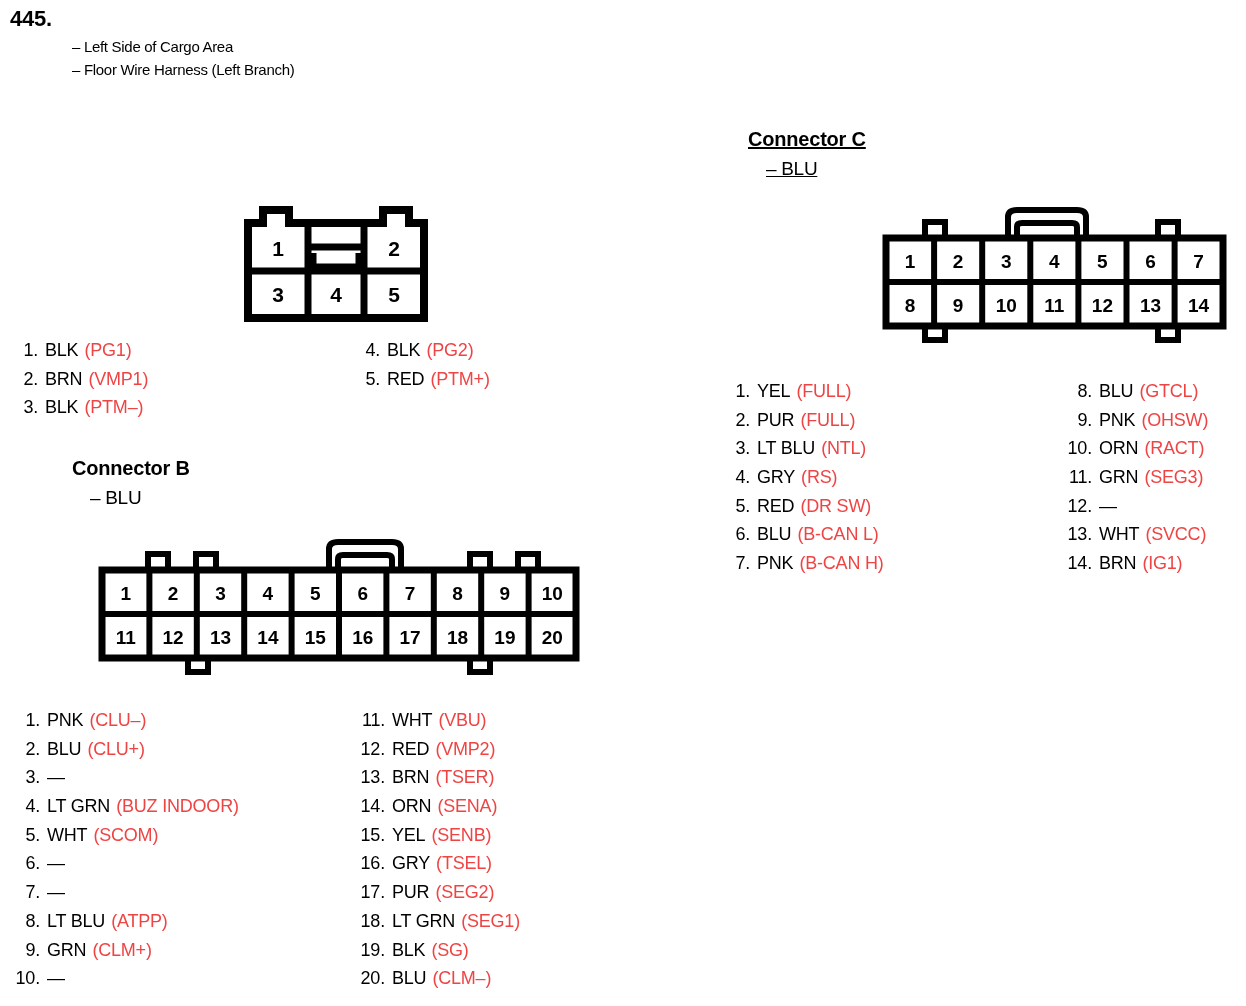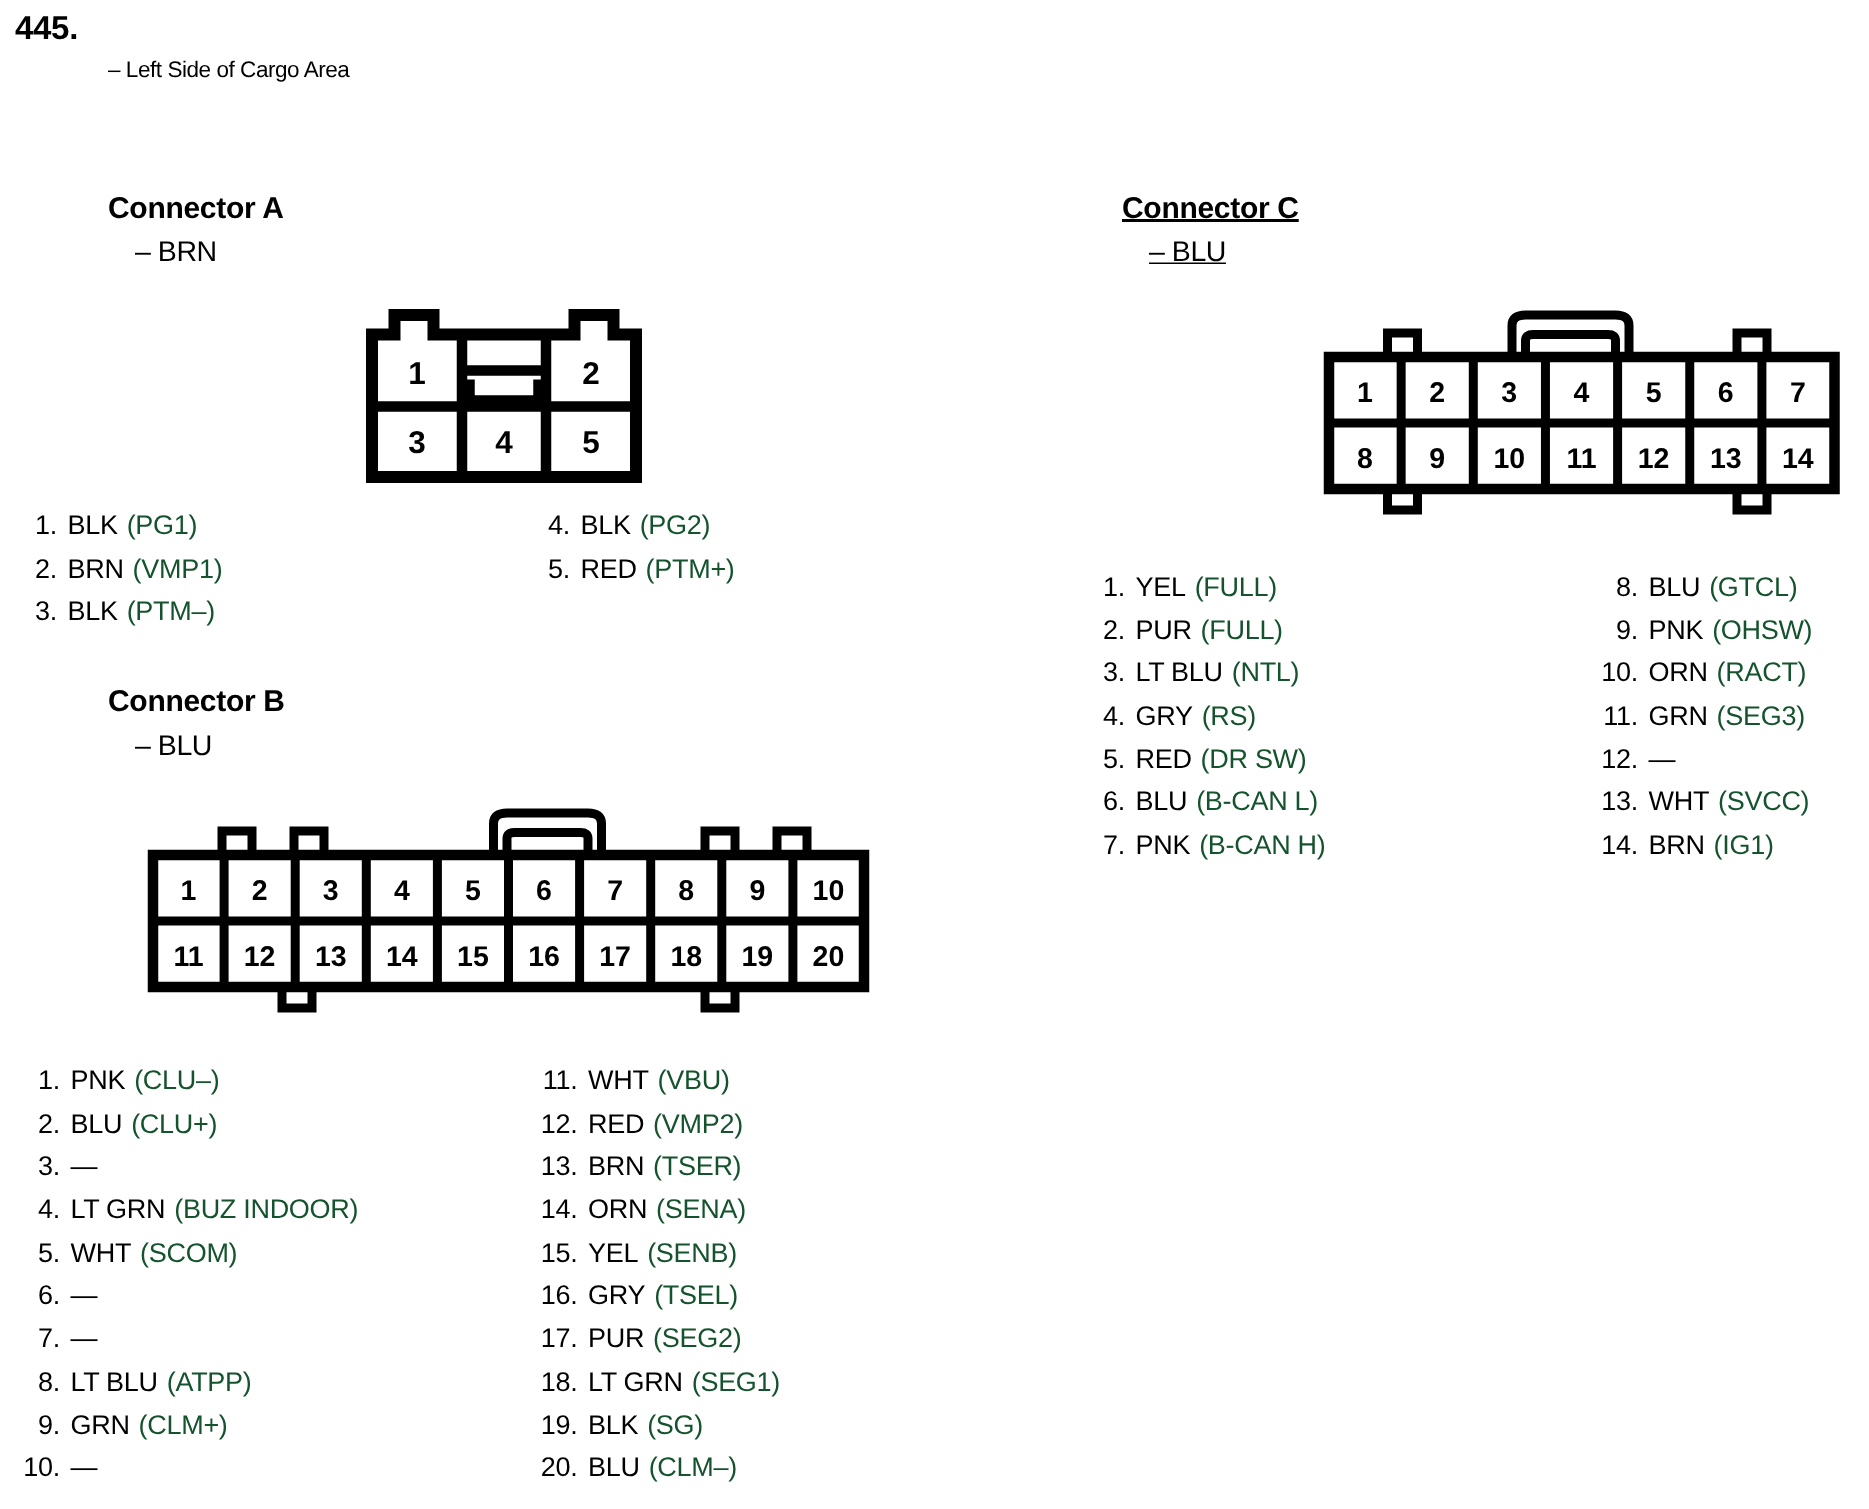--- a/index.html
+++ b/index.html
@@ -23,42 +23,39 @@
   
   .conn-head{position:absolute;}
   .conn-title{font-size:20px;font-weight:bold;letter-spacing:-0.2px;}
   .conn-color{font-size:19px;margin-left:18px;margin-top:7px;letter-spacing:-0.3px;}
 
   
   .pinlist{position:absolute;font-size:18px;letter-spacing:-0.2px;}
   .pinrow{display:flex;align-items:baseline;height:28.7px;white-space:nowrap;}
   .pn{display:inline-block;text-align:right;}
   .pw{margin-left:7px;}
-  .ps{margin-left:6px;color:#14532d;}
+  .ps{margin-left:6px;color:#ef4444;}
 
   
   .conn-svg{position:absolute;}
   .cell-num{font-family:"Liberation Sans",sans-serif;font-weight:bold;}
 </style>
 </head>
 <body>
 
 <div class="page">
 
   <div class="header">
     <div class="title-row">
       <span class="title-num">445.</span>
     </div>
     <div class="sub">– Left Side of Cargo Area</div>
-  </div>
-
-  <div class="conn-head" style="left:72px;top:128px;">
-    <div class="conn-title">Connector A</div>
-    <div class="conn-color">– BRN</div>
-  </div>
+    <div class="sub">– Floor Wire Harness (Left Branch)</div>
+  </div>
+
 
   <svg class="conn-svg" style="left:243px;top:203px;" width="186" height="120" viewBox="0 0 186 120">
 
     <path d="M5,20 L5,115 L181,115 L181,20 L166,20 L166,7 L140,7 L140,20
              L46,20 L46,7 L20,7 L20,20 Z" fill="#ffffff" stroke="#000000" stroke-width="8" stroke-linejoin="miter"></path>
 
     <line x1="5" y1="68" x2="181" y2="68" stroke="#000000" stroke-width="7"></line>
 
     <line x1="65" y1="20" x2="65" y2="68" stroke="#000000" stroke-width="7"></line>
     <line x1="121" y1="20" x2="121" y2="68" stroke="#000000" stroke-width="7"></line>

